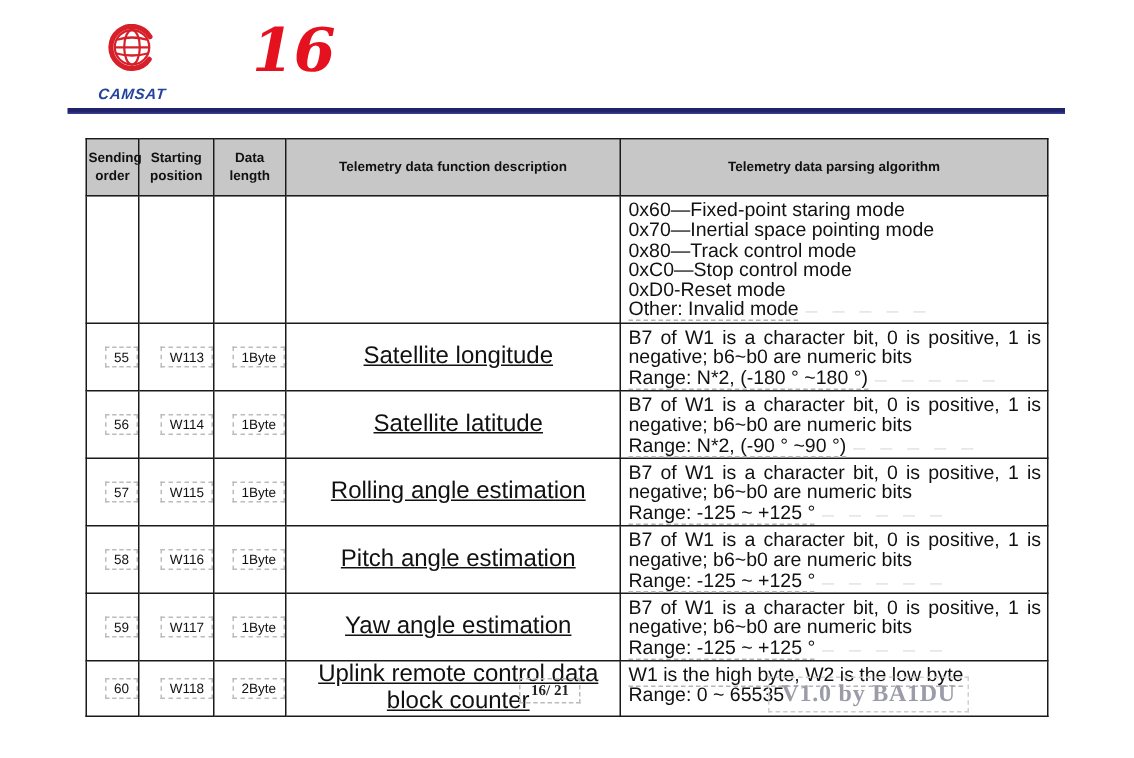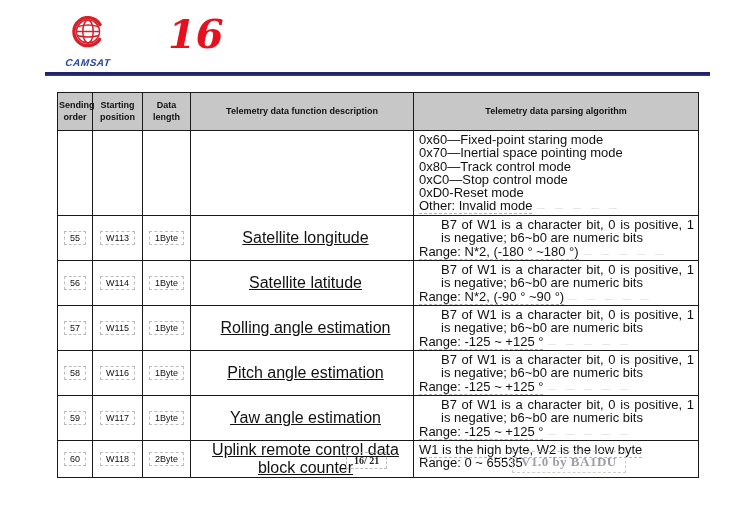--- a/index.html
+++ b/index.html
@@ -20,36 +20,36 @@
 
   
   table.tm{position:absolute;left:57px;top:92px;border-collapse:collapse;table-layout:fixed;
            width:641px;font-size:9px;}
   table.tm td,table.tm th{border:1.4px solid #1a1a1a;vertical-align:middle;padding:0;}
   table.tm th{background:#c7c7c7;font-size:9px;font-weight:bold;line-height:1.25;
               height:33px;text-align:center;padding:2px 1px;}
   .rh-modes td{height:82px;}
   .rh-std td{height:42px;}
   .rh-short td{height:31px;}
-  .c-center{text-align:center;}
+  .c-center{text-align:right;}
   .c-desc{text-align:center;padding-left:7px !important;font-size:16px;text-decoration:underline;}
   .c-parse{vertical-align:top !important;padding:2px 4px 0 5px !important;}
   .pline{line-height:13.3px;font-size:13px;}
-  .pjust{text-align:justify;text-justify:inter-word;margin-left:22px;}
+  .pjust{text-align:justify;text-justify:inter-word;}
   .ann{border:1px dashed #bcbcbc;padding:1px 5px;display:inline-block;}
   .ann-u{border-bottom:1px dashed #b5b5b5;display:inline;}
   .trail::after{content:"\2009\2014\2002\2014\2002\2014\2002\2014\2002\2014";
                 color:#cfcfcf;font-size:8px;letter-spacing:3px;}
 
   
   .page-ind{position:absolute;left:346px;top:452px;font-family:"Liberation Serif",serif;
             font-size:10px;font-weight:bold;color:#222;
             border:1px dashed #bcbcbc;padding:2px 7px;}
   .version{position:absolute;left:512px;top:451px;font-family:"Liberation Serif",serif;
-           font-size:13px;font-weight:bold;color:#9b9ca8;letter-spacing:.5px;
+           font-size:16px;font-weight:bold;color:#9b9ca8;letter-spacing:.5px;
            border:1px dashed #cfcfcf;padding:2px 8px;}
 </style>
 </head>
 <body>
 
 <div class="page">
 
   <div class="logo">
     <svg width="42" height="36" viewBox="0 0 42 36">
       <g fill="none" stroke="#d6202a" stroke-width="1.5">

